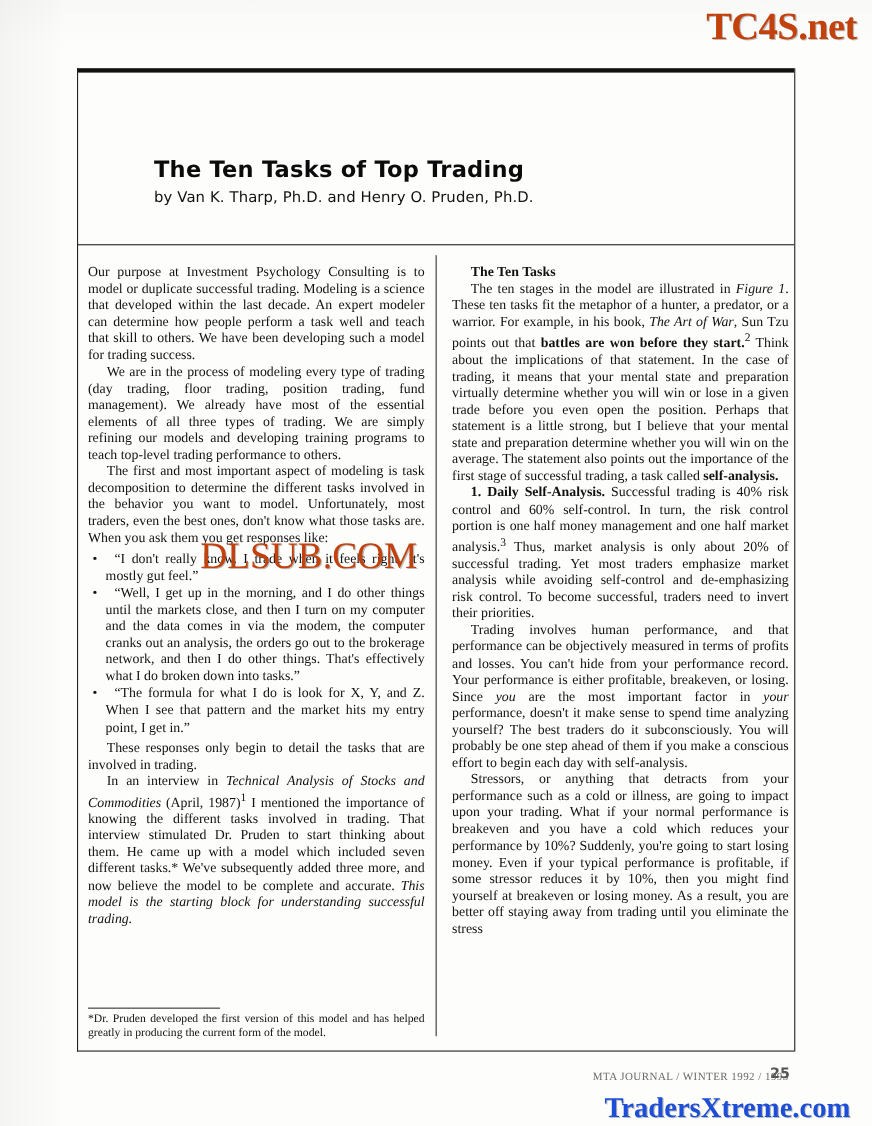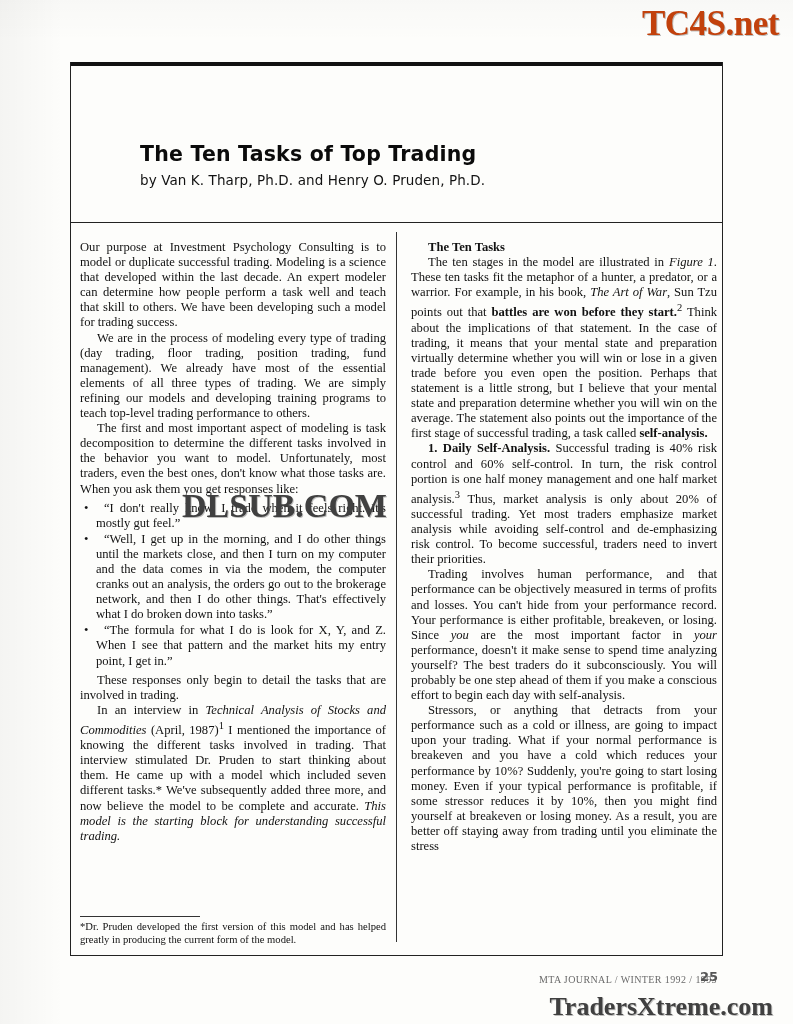--- a/index.html
+++ b/index.html
@@ -35,35 +35,35 @@
     color: #c2410c;
     letter-spacing: -0.5px;
     text-shadow: 1px 1px 0 rgba(0,0,0,0.25);
     z-index: 40;
   }
   .wm-mid {
     position: absolute;
     left: 182px;
     top: 487px;
     font-family: "Liberation Serif", serif;
-    font-weight: bold;
+    font-weight: normal;
     font-size: 34px;
-    color: #404040;
+    color: #c2410c;
     letter-spacing: 0px;
     text-shadow: 1px 1px 0 rgba(0,0,0,0.25);
     z-index: 40;
   }
   .wm-bottom {
     position: absolute;
     right: 20px;
     bottom: 2px;
     font-family: "Liberation Serif", serif;
     font-weight: bold;
     font-size: 26px;
-    color: #404040;
+    color: #1d4ed8;
     text-shadow: 1px 1px 0 rgba(0,0,0,0.25);
     z-index: 40;
   }
 
   
   .rule-top-thick {
     position: absolute;
     left: 70px; top: 62px;
     width: 652px; height: 4px;
     background: #111;

